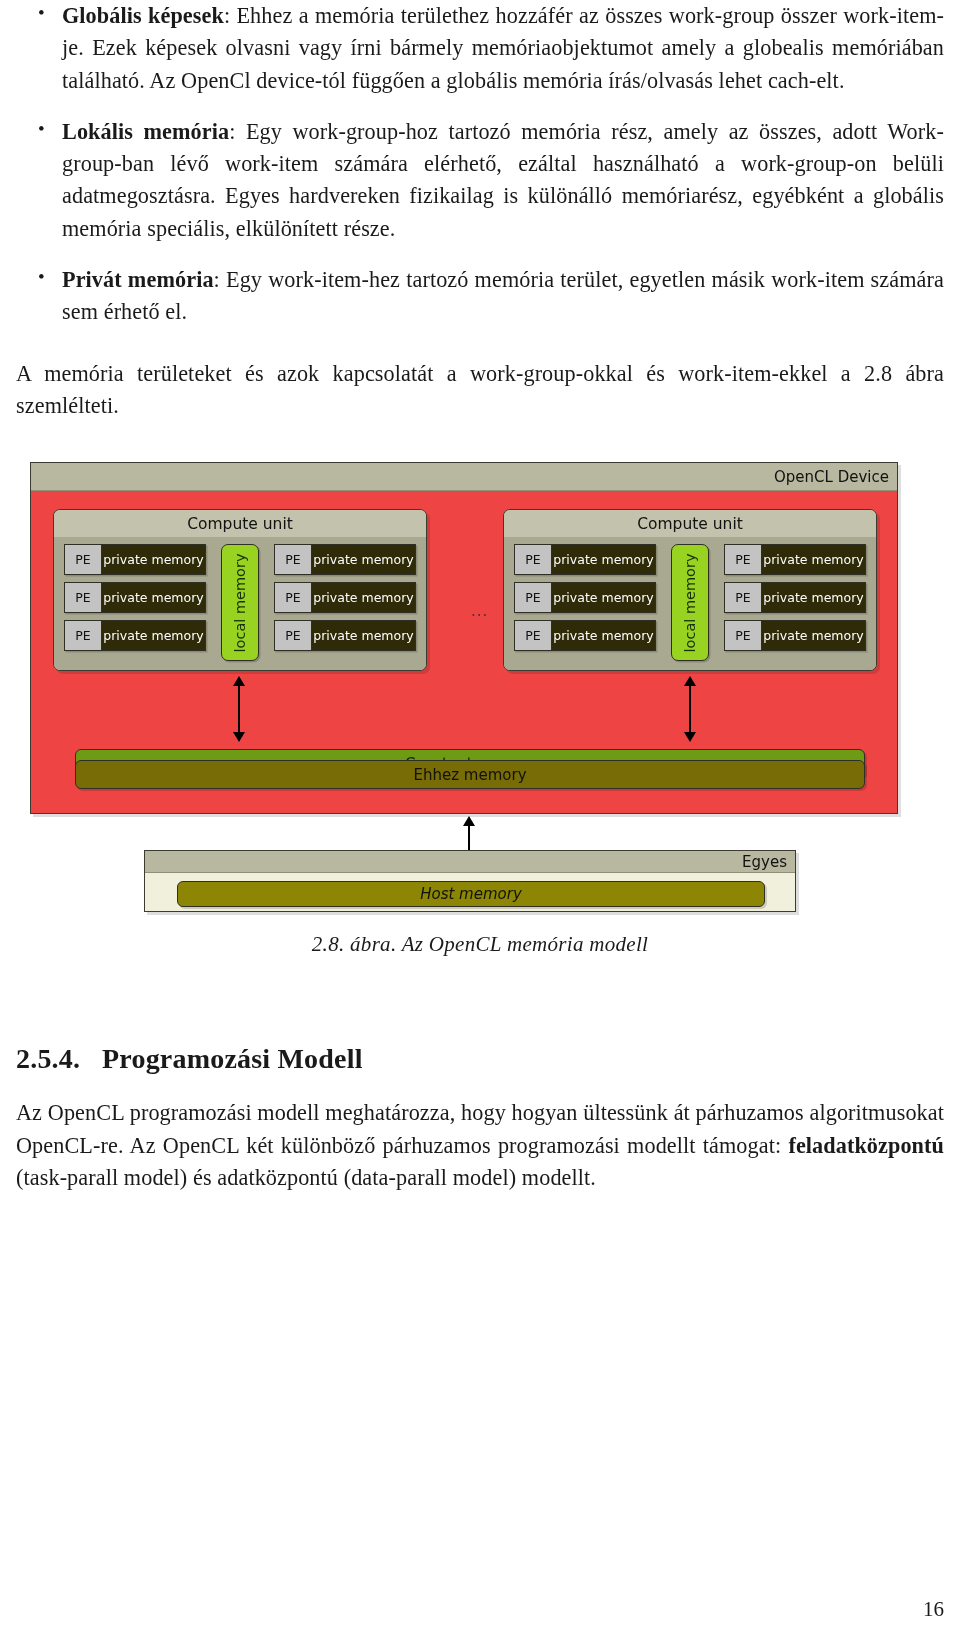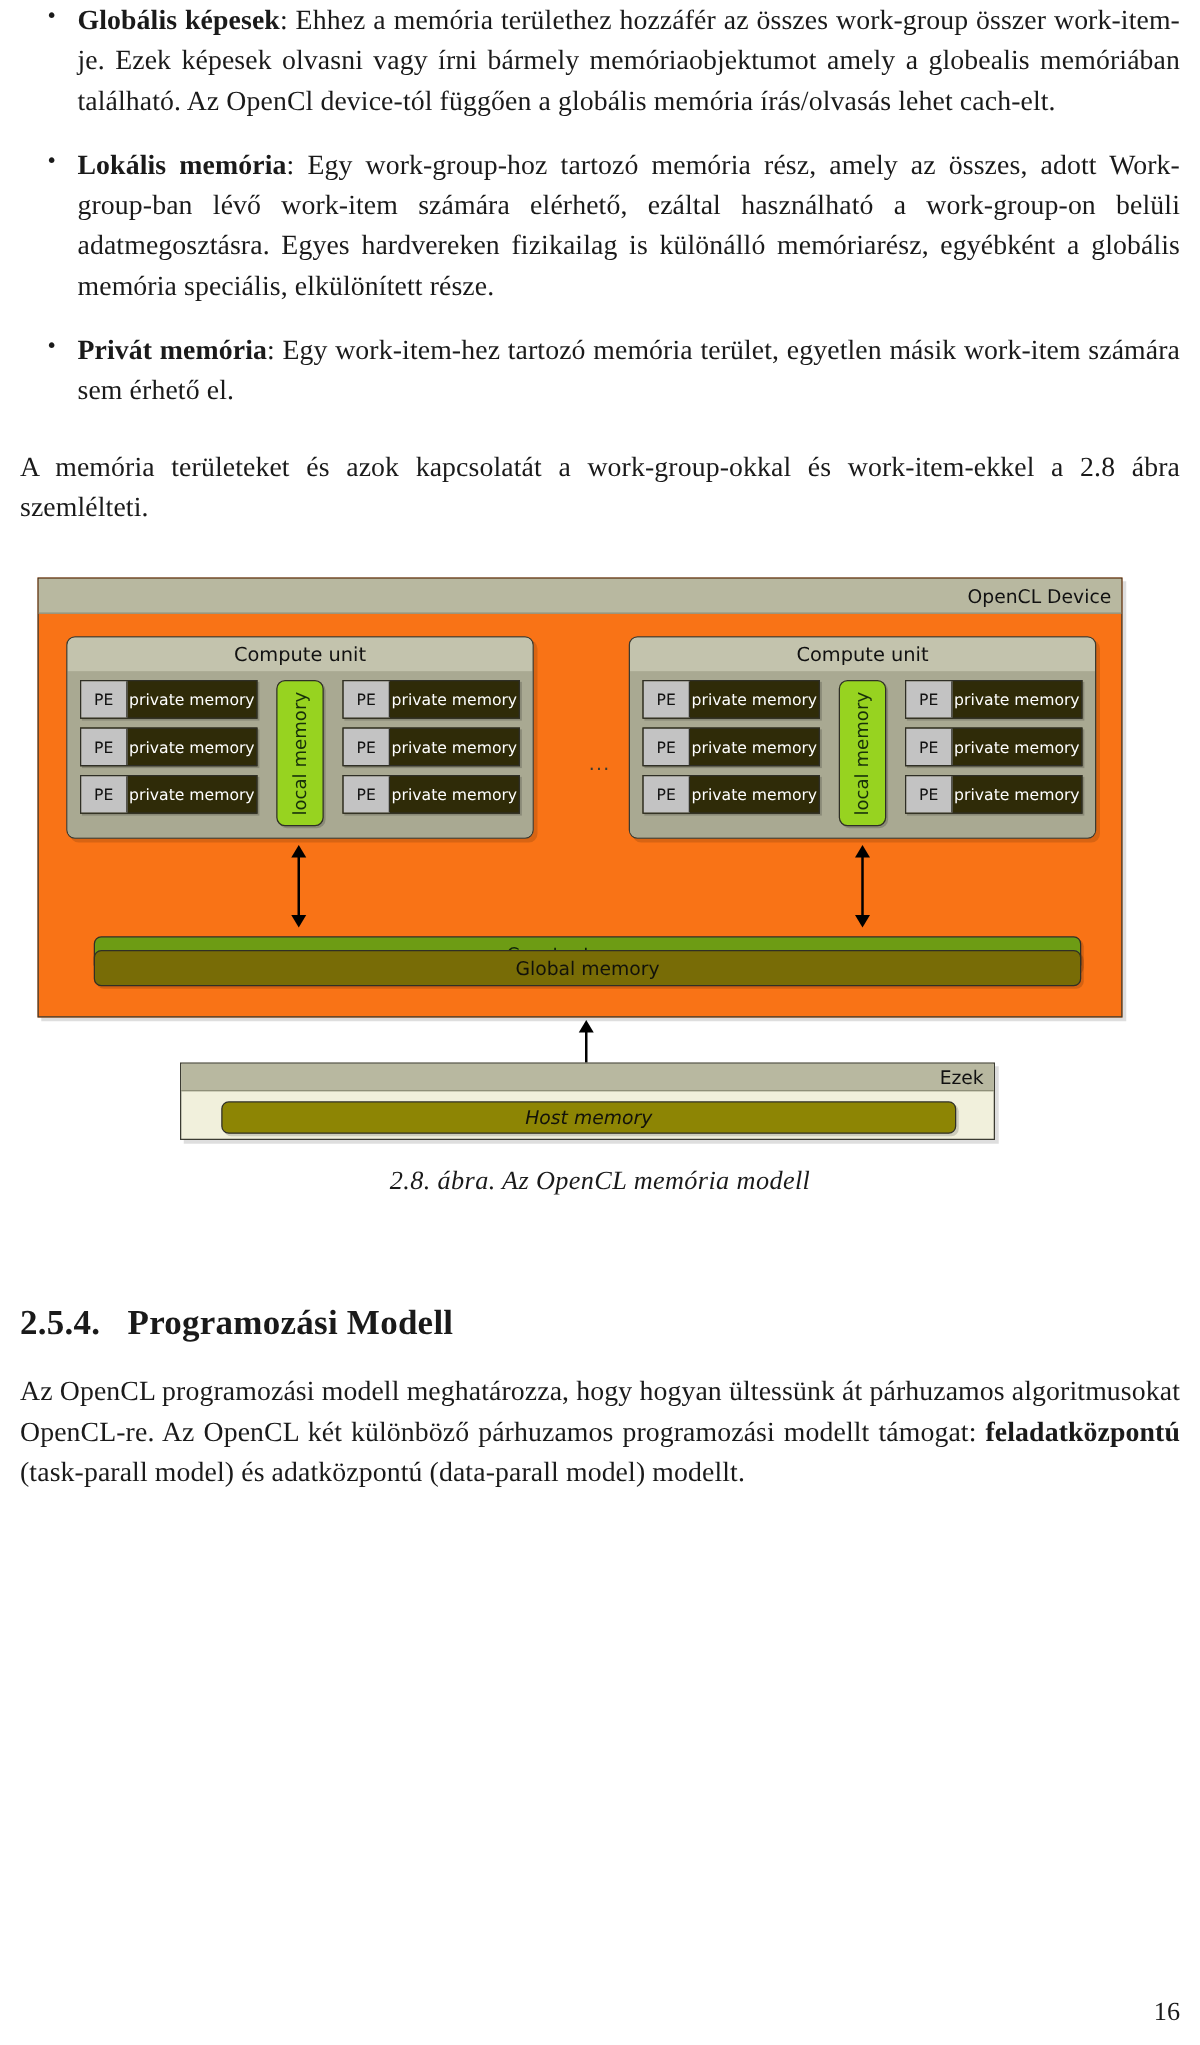--- a/index.html
+++ b/index.html
@@ -93,21 +93,21 @@
     position: relative;
     height: 480px;
   }
 
   .device-box {
     position: absolute;
     left: 14px;
     top: 10px;
     width: 868px;
     height: 352px;
-    background: #f97316;
+    background: #ef4444;
     border: 1.5px solid #3b3b32;
     box-sizing: border-box;
     box-shadow: 3px 3px 0 rgba(0,0,0,0.13);
   }
   .device-titlebar {
     height: 28px;
     background: #b8b8a0;
     border-bottom: 1px solid #8f8f79;
     display: flex;
     align-items: center;
@@ -435,28 +435,28 @@
             </div>
           </div>
         </div>
 
       </div>
 
       <div class="arrow arrow-cu-left"></div>
       <div class="arrow arrow-cu-right"></div>
 
       <div class="mem-bar mem-const">Constant menory</div>
-      <div class="mem-bar mem-global">Global memory</div>
+      <div class="mem-bar mem-global">Ehhez memory</div>
     </div>
 
     <div class="arrow arrow-host"></div>
 
     <div class="host-box">
       <div class="host-titlebar">
-        <span class="host-title">Ezek</span>
+        <span class="host-title">Egyes</span>
       </div>
       <div class="host-mem">Host memory</div>
     </div>
 
   </div>
 
   <p class="figure-caption">2.8. ábra. Az OpenCL memória modell</p>
 
   <div style="height:86px"></div>
 

